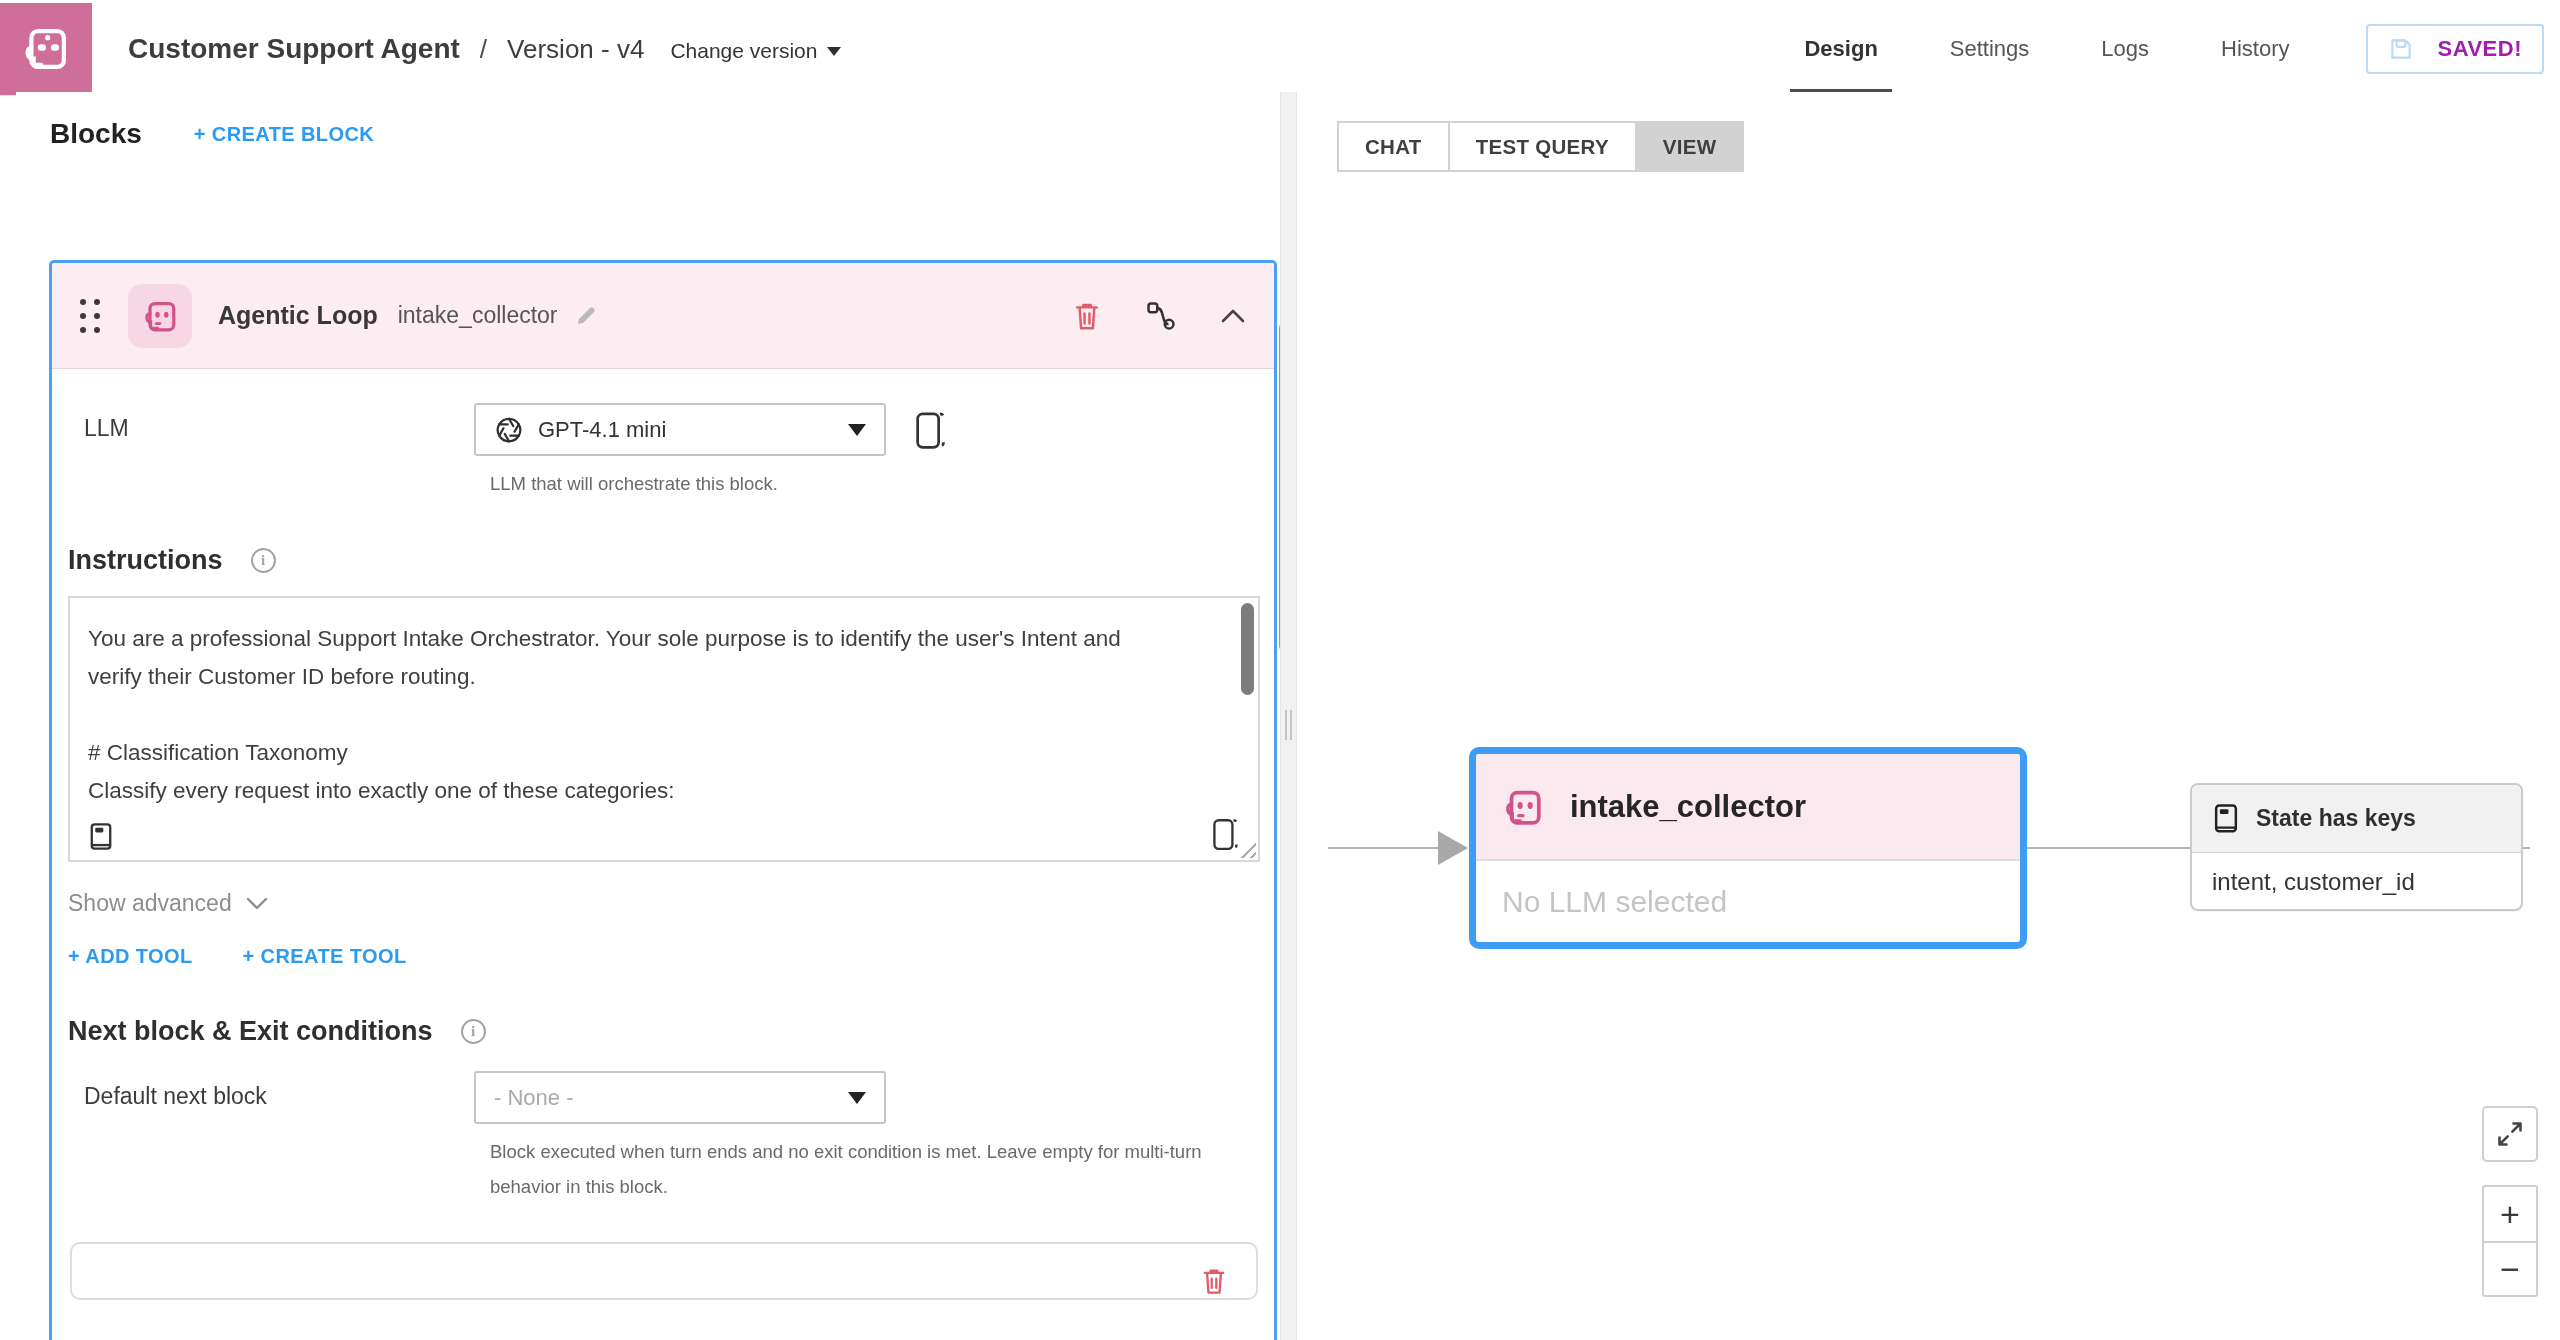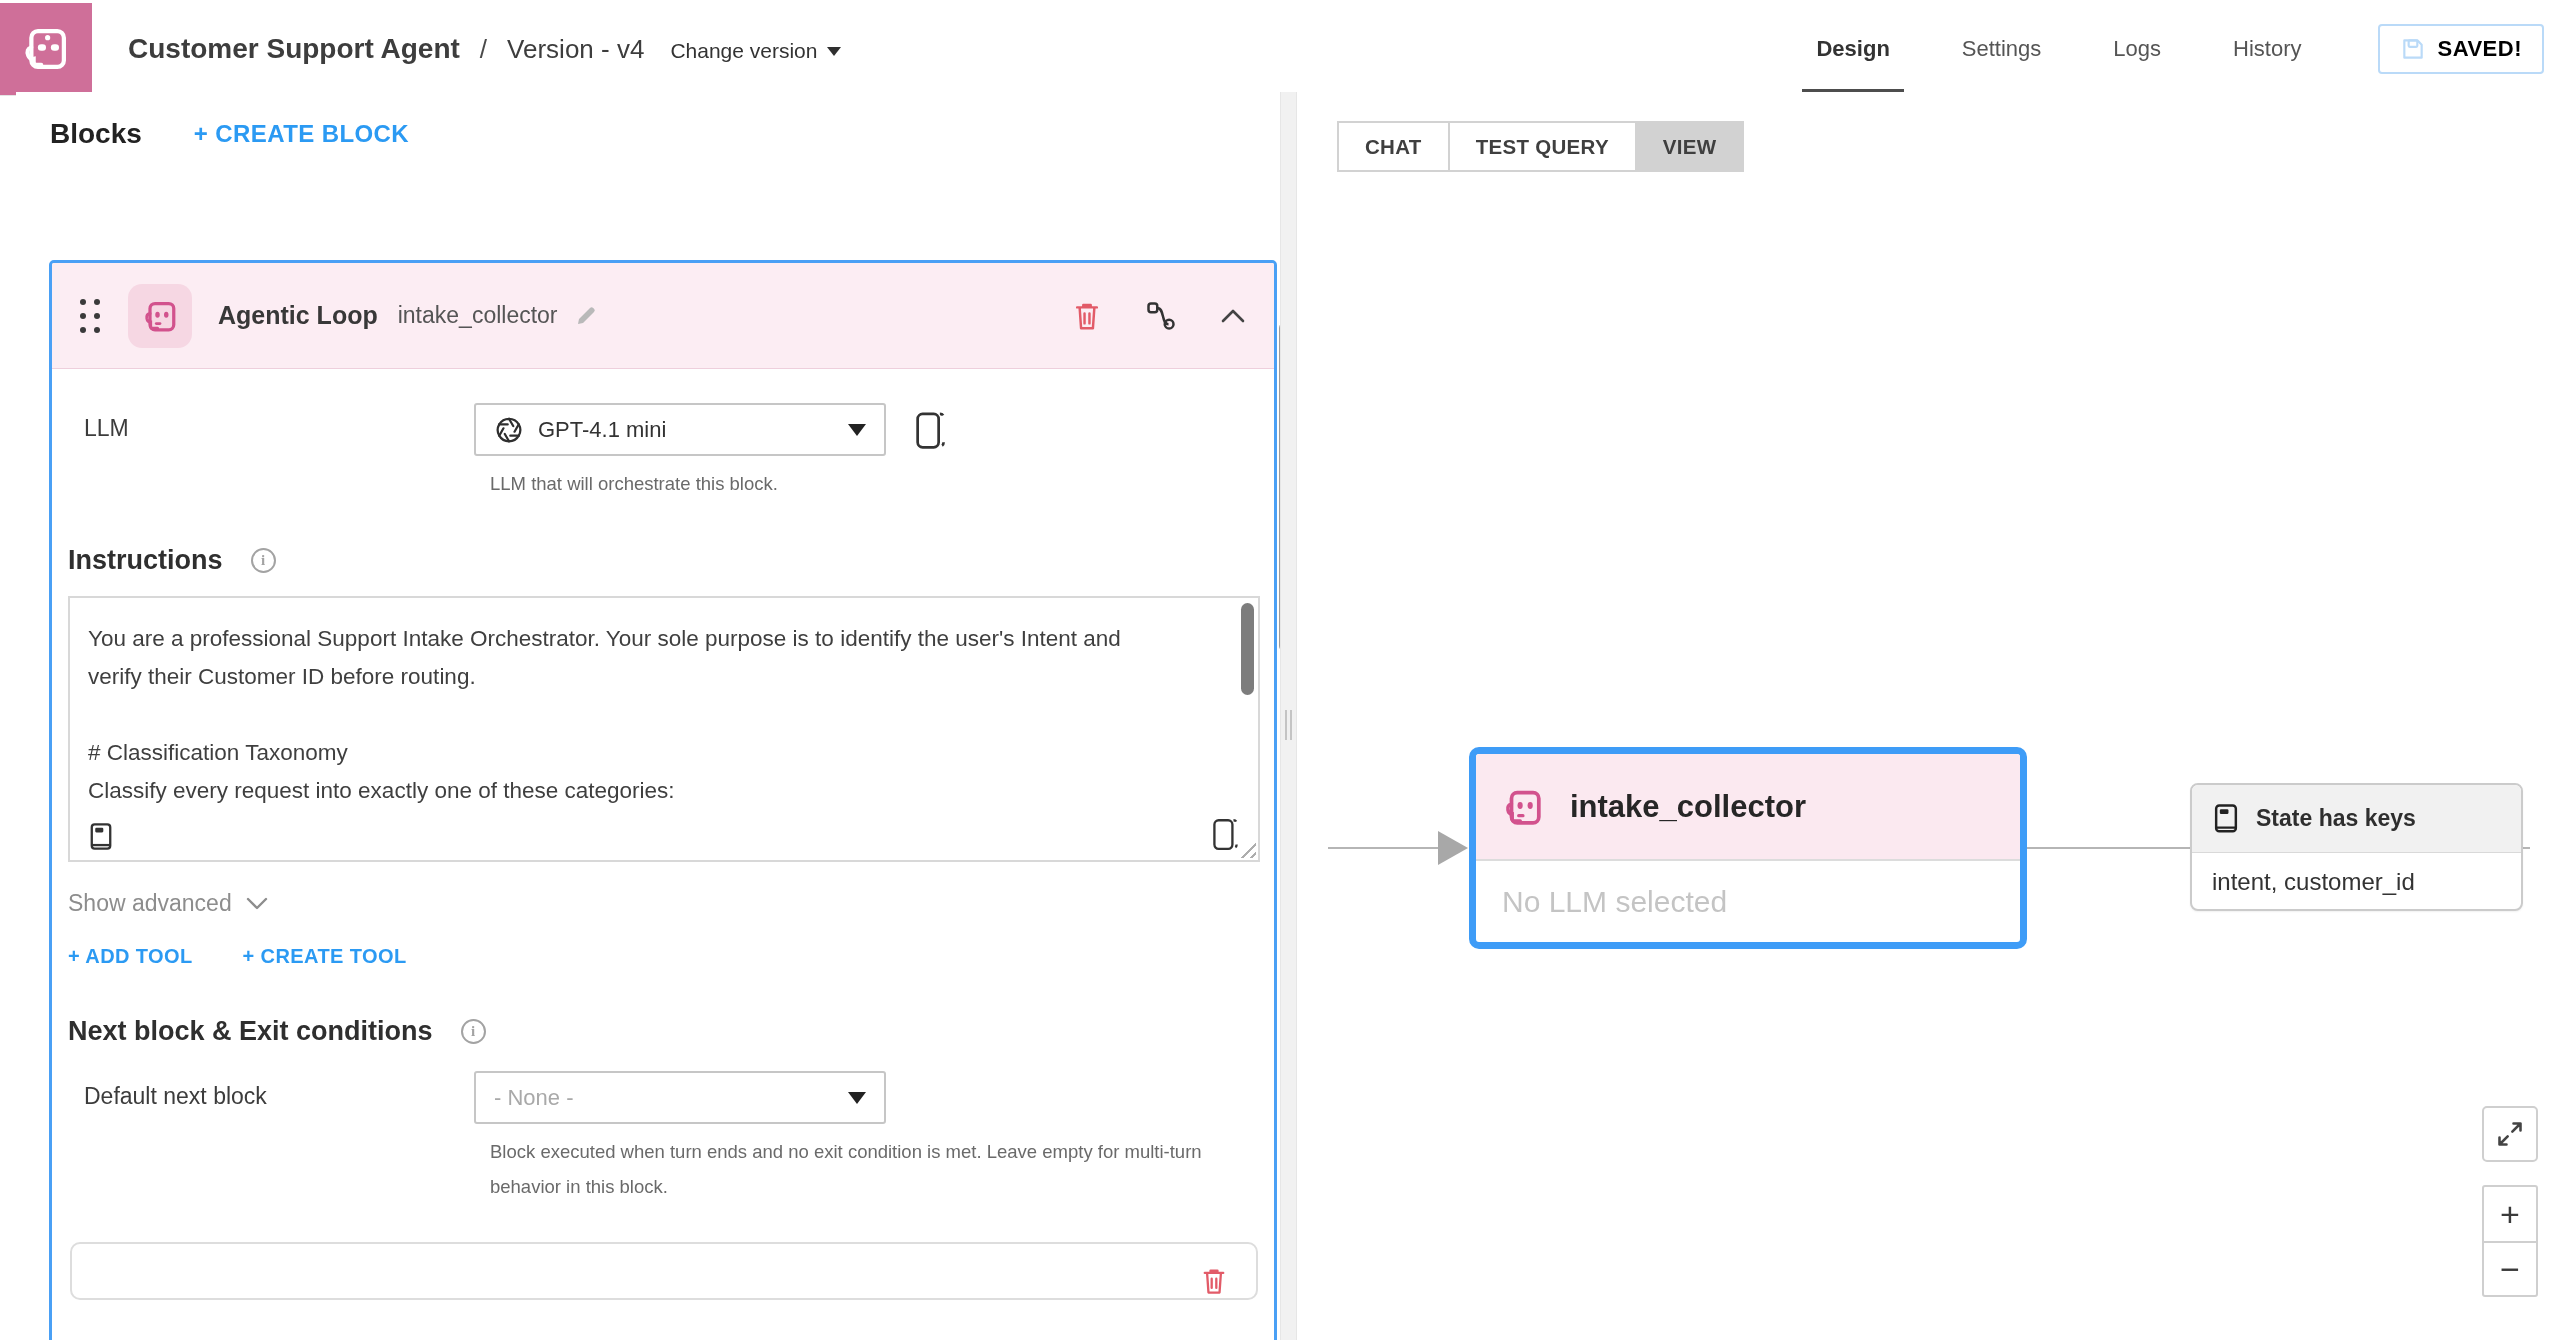--- a/index.html
+++ b/index.html
@@ -13,28 +13,28 @@
   .title-group { display:flex; align-items:baseline; margin-left:36px; white-space:nowrap; }
   .app-title { font-size:28px; font-weight:700; color:#3d3d3d; }
   .crumb-sep { font-size:26px; color:#4a4a4a; margin:0 20px; font-weight:400; }
   .version-title { font-size:26px; color:#3d3d3d; }
   .change-version { font-size:21px; color:#333; margin-left:26px; cursor:pointer; display:inline-flex; align-items:center; gap:10px; }
   .tri-down { width:0; height:0; border-left:8px solid transparent; border-right:8px solid transparent; border-top:10px solid #2f2f2f; display:inline-block; }
   .nav { margin-left:auto; display:flex; align-items:center; height:92px; }
   .nav-tab { position:relative; height:92px; display:flex; align-items:center; padding:0 10px; margin:0 26px; font-size:22px; color:#555; cursor:pointer; }
   .nav-tab.active { color:#333; font-weight:700; }
   .nav-tab.active::after { content:""; position:absolute; left:-4px; right:-4px; bottom:0; height:6px; background:#4d4d4d; }
-  .saved-btn { margin:0 16px 0 40px; border:2px solid #badaf8; border-radius:4px; color:#000000;
-               font-size:22px; font-weight:700; padding:10px 20px; display:flex; align-items:center; gap:12px; background:#fff; letter-spacing:0.5px; }
+  .saved-btn { margin:0 16px 0 40px; border:2px solid #badaf8; border-radius:4px; color:#a21caf;
+               font-size:22px; font-weight:700; padding:10px 20px; display:flex; align-items:center; gap:24px; background:#fff; letter-spacing:0.5px; }
 
   
   .left-panel { position:absolute; top:92px; left:16px; width:1280px; bottom:0; background:#fff; overflow:hidden; }
   .blocks-row { display:flex; align-items:center; padding:26px 0 0 34px; }
   .blocks-title { font-size:28px; font-weight:700; color:#222; }
-  .create-block { font-size:24px; font-weight:700; color:#2b9af3; margin-left:52px; letter-spacing:0.4px; cursor:pointer; }
+  .create-block { font-size:20px; font-weight:700; color:#2b9af3; margin-left:52px; letter-spacing:0.4px; cursor:pointer; }
 
   .block-card { position:absolute; left:33px; top:168px; width:1228px; height:1172px;
                 border:3px solid #4aa0f5; border-radius:5px; background:#fff; overflow:hidden; }
   .card-header { height:106px; background:#fcedf3; border-bottom:1px solid #eecfdc; display:flex; align-items:center; padding:0 28px; }
   .drag-dots { display:grid; grid-template-columns:repeat(2,6px); grid-template-rows:repeat(3,6px); gap:8px; cursor:grab; }
   .drag-dots i { width:6px; height:6px; border-radius:50%; background:#3a3a3a; }
   .bot-badge { width:64px; height:64px; border-radius:14px; background:#f6d7e3; display:flex; align-items:center; justify-content:center; margin-left:28px; }
   .block-type { font-size:25px; font-weight:700; color:#383838; margin-left:26px; }
   .block-name { font-size:23px; color:#555; margin-left:20px; }
   .pencil { margin-left:16px; cursor:pointer; display:inline-flex; }

